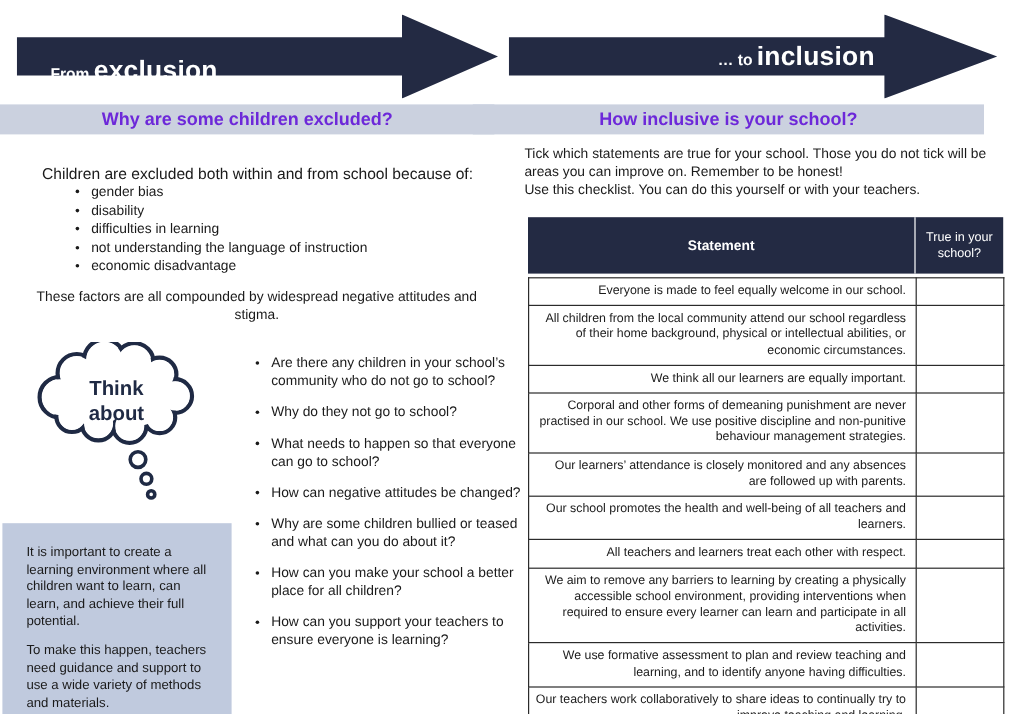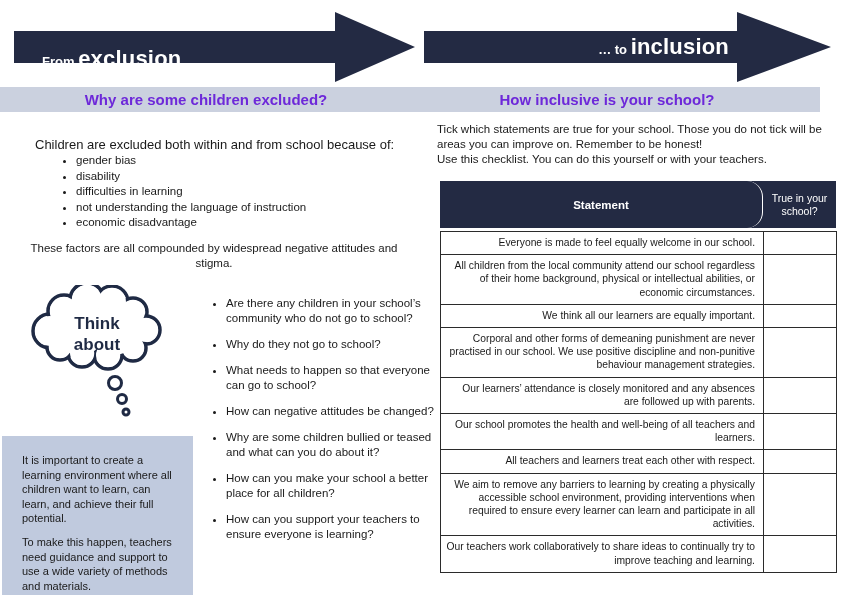--- a/index.html
+++ b/index.html
@@ -61,21 +61,21 @@
     position:absolute; left:437px; top:122px; width:398px;
     font-size:11.5px; line-height:15.2px;
   }
 
   .chk-header {
     position:absolute; left:440px; top:181px; width:396px; height:47px;
     background:#232a43; display:flex; color:#ffffff;
   }
   .chk-header .h-stmt {
     width:323px; display:flex; align-items:center; justify-content:center;
-    font-weight:bold; font-size:11.5px; border-right:1.5px solid #ffffff;border-radius:16px;
+    font-weight:bold; font-size:11.5px; border-right:1.5px solid #ffffff;
   }
   .chk-header .h-tick {
     flex:1; display:flex; align-items:center; justify-content:center;
     font-weight:normal; font-size:10.5px; line-height:12.5px; text-align:center;
     padding:0 6px;
   }
 
   table.checklist {
     position:absolute; left:440px; top:231px; width:396px;
     border-collapse:collapse; table-layout:fixed;
@@ -210,19 +210,23 @@
       </tr>
       <tr>
         <td class="stmt">All teachers and learners treat each other with respect.</td>
         <td class="tick"></td>
       </tr>
       <tr>
         <td class="stmt">We aim to remove any barriers to learning by creating a physically accessible school environment, providing interventions when required to ensure every learner can learn and participate in all activities.</td>
         <td class="tick"></td>
       </tr>
       <tr>
+        <td class="stmt">We use formative assessment to plan and review teaching and learning, and to identify anyone having difficulties.</td>
+        <td class="tick"></td>
+      </tr>
+      <tr>
         <td class="stmt">Our teachers work collaboratively to share ideas to continually try to improve teaching and learning.</td>
         <td class="tick"></td>
       </tr>
     </tbody>
   </table>
 
 </div>
 
 </body></html>

